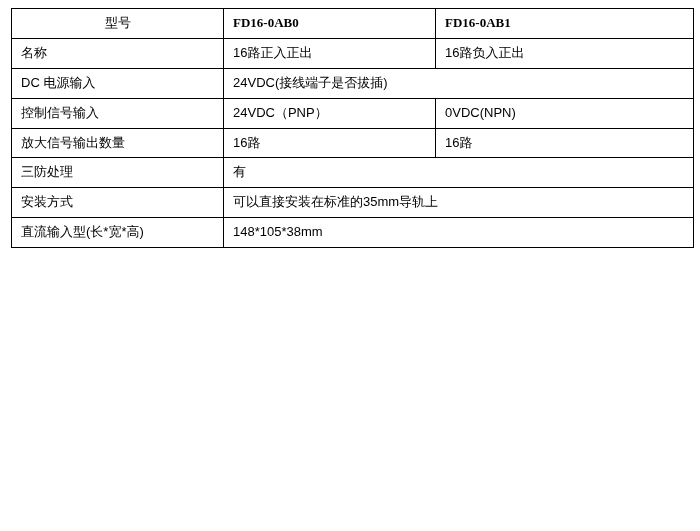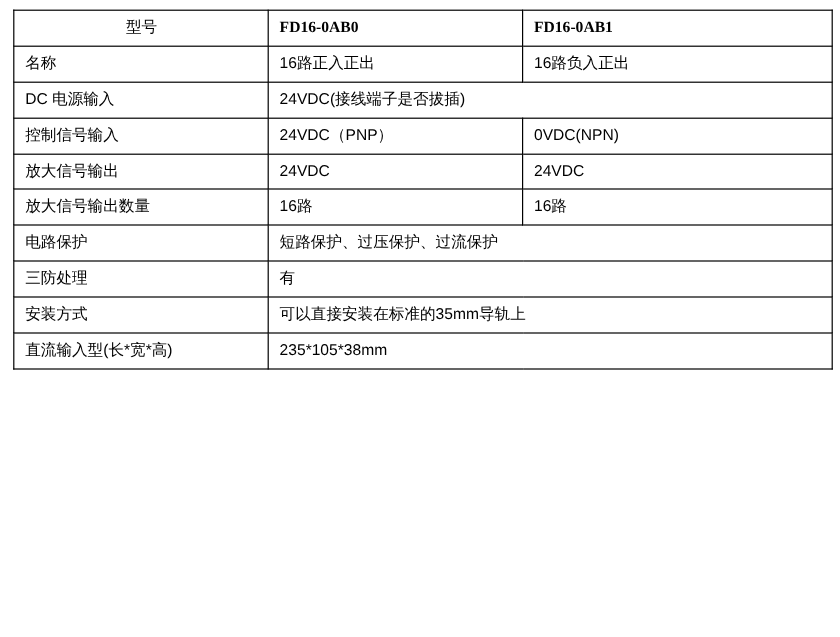--- a/index.html
+++ b/index.html
@@ -79,40 +79,31 @@
       <tr>
         <td>DC 电源输入</td>
         <td class="cell-span" colspan="2">24VDC(接线端子是否拔插)</td>
       </tr>
       <tr>
         <td>控制信号输入</td>
         <td>24VDC（PNP）</td>
         <td>0VDC(NPN)</td>
       </tr>
       <tr>
-        <td>放大信号输出</td>
-        <td>24VDC</td>
-        <td>24VDC</td>
-      </tr>
-      <tr>
         <td>放大信号输出数量</td>
         <td>16路</td>
         <td>16路</td>
-      </tr>
-      <tr>
-        <td>电路保护</td>
-        <td class="cell-span" colspan="2">短路保护、过压保护、过流保护</td>
       </tr>
       <tr>
         <td>三防处理</td>
         <td class="cell-span" colspan="2">有</td>
       </tr>
       <tr>
         <td>安装方式</td>
         <td class="cell-span" colspan="2">可以直接安装在标准的35mm导轨上</td>
       </tr>
       <tr>
         <td>直流输入型(长*宽*高)</td>
-        <td class="cell-span" colspan="2">235*105*38mm</td>
+        <td class="cell-span" colspan="2">148*105*38mm</td>
       </tr>
     </tbody>
   </table>
 </div>
 
 </body></html>

